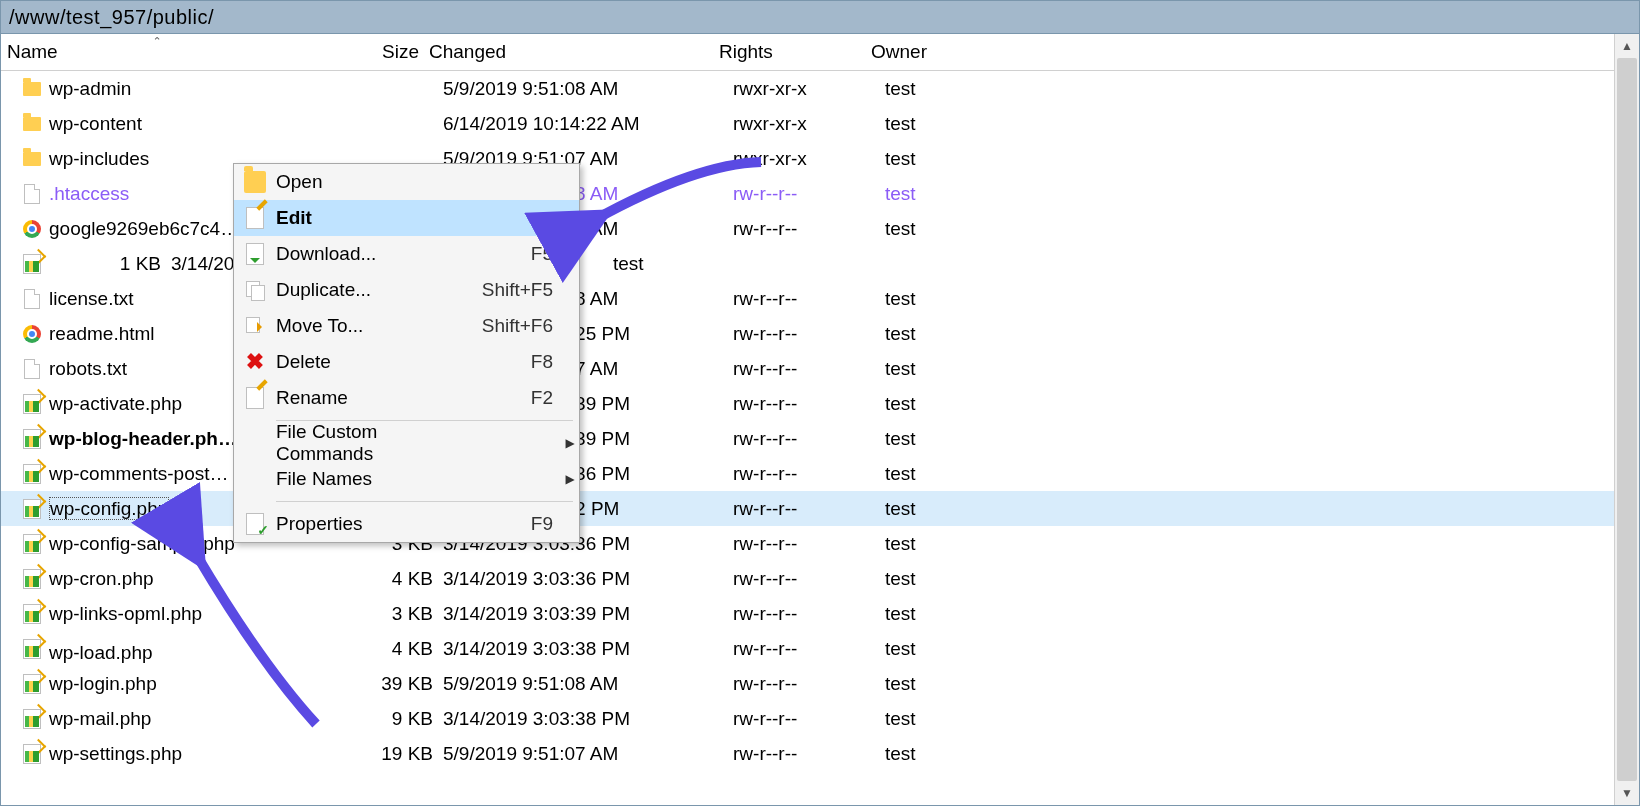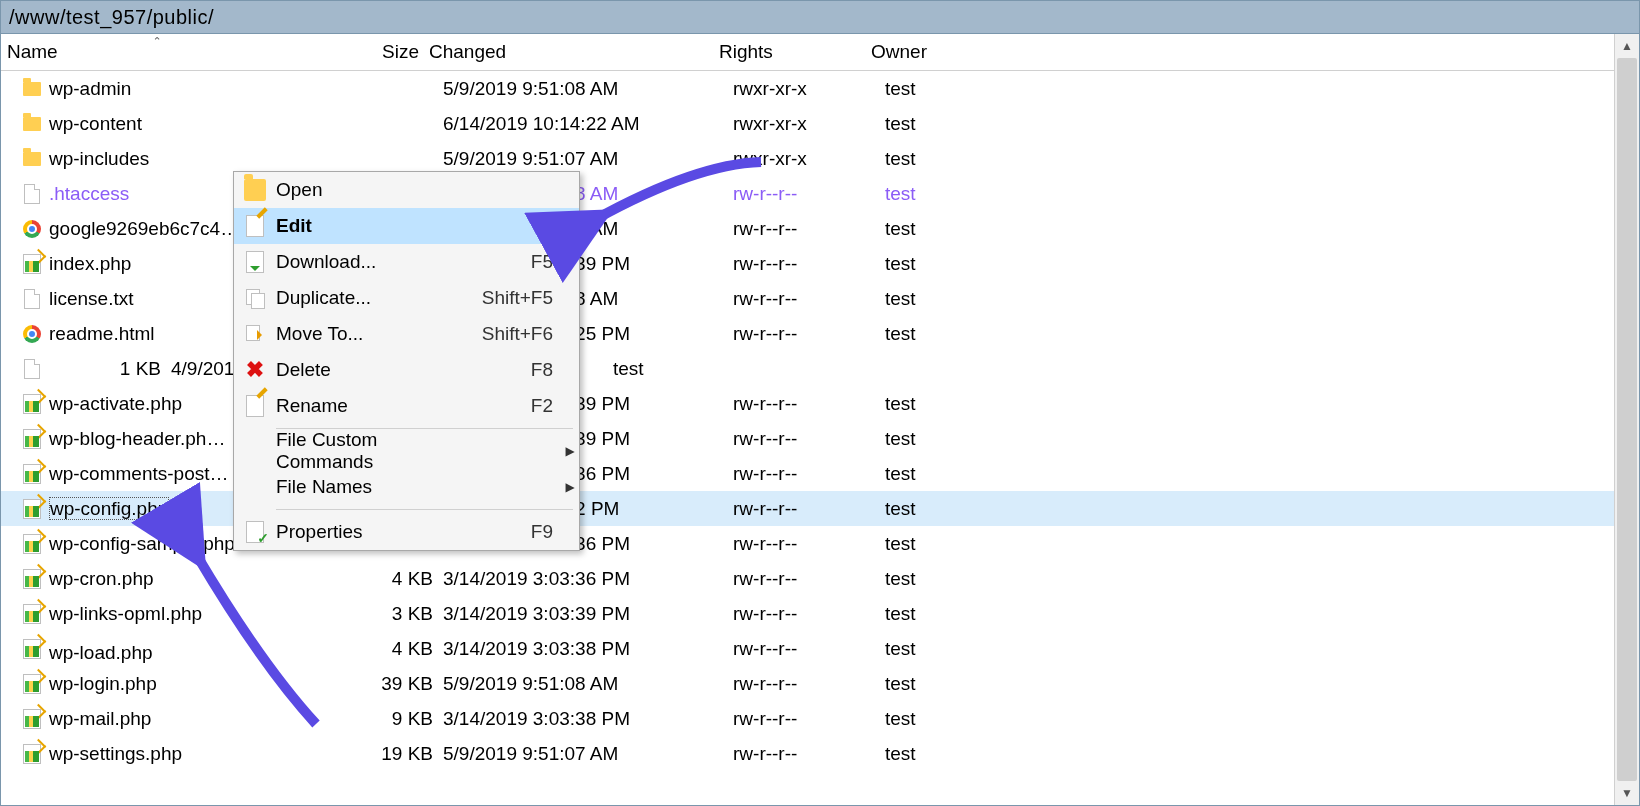--- a/index.html
+++ b/index.html
@@ -18,21 +18,21 @@
   .row{display:flex;height:35px;align-items:center;padding-left:20px}
   .row.sel{background:#d8ecfb}
   .row .icon{width:22px;height:22px;margin-right:6px;flex:none;display:inline-flex;align-items:center;justify-content:center}
   .row .name{flex:none}
   .row.sel .name span{border:1px dotted #555}
   .row.dim{color:#8b5cf6}
   .scrollbar{width:24px;background:#f0f0f0;border-left:1px solid #d0d0d0;position:relative}
   .scroll-btn{height:24px;background:#f0f0f0;display:flex;align-items:center;justify-content:center;color:#555;font-size:12px}
   .scroll-thumb{position:absolute;left:2px;right:2px;top:24px;bottom:24px;background:#cfcfcf;border-radius:2px}
   
-  .ctx{position:absolute;left:232px;top:137px;width:345px;background:#f5f5f5;border:1px solid #a8a8a8;box-shadow:3px 3px 6px rgba(0,0,0,.25);font-size:19px}
+  .ctx{position:absolute;left:232px;top:129px;width:345px;background:#f5f5f5;border:1px solid #a8a8a8;box-shadow:3px 3px 6px rgba(0,0,0,.25);font-size:19px}
   .ctx .mitem{display:flex;align-items:center;height:36px;position:relative}
   .ctx .micon{width:42px;display:flex;align-items:center;justify-content:center}
   .ctx .mlabel{flex:1}
   .ctx .mkey{width:90px;text-align:right;padding-right:8px;color:#333}
   .ctx .msub{width:18px;text-align:center;font-size:12px;color:#333}
   .ctx .sep{height:1px;background:#d0d0d0;margin:4px 6px 4px 42px}
   .ctx .hi{background:#bfe3ff}
   .ctx .hi .mlabel{font-weight:700}
   
   .arrow{position:absolute;pointer-events:none}
@@ -132,21 +132,20 @@
             <div class="col-name name" style="width: 272px;"><span>google9269eb6c7c4…</span></div>
             <div class="col-size">1 KB</div>
             <div class="col-changed">4/9/2019 2:03:41 AM</div>
             <div class="col-rights">rw-r--r--</div>
             <div class="col-owner">test</div>
           </div>
           <div class="row">
             <span class="icon">
               <span class="ic-php"></span>
             </span>
-            <div class="col-name name" style="width: 272px;"><span>index.php</span></div>
             <div class="col-size">1 KB</div>
             <div class="col-changed">3/14/2019 3:03:39 PM</div>
             <div class="col-rights">rw-r--r--</div>
             <div class="col-owner">test</div>
           </div>
           <div class="row">
             <span class="icon">
               <span class="ic-file"></span>
             </span>
             <div class="col-name name" style="width: 272px;"><span>license.txt</span></div>
@@ -162,40 +161,41 @@
             <div class="col-name name" style="width: 272px;"><span>readme.html</span></div>
             <div class="col-size">8 KB</div>
             <div class="col-changed">4/9/2019 12:02:25 PM</div>
             <div class="col-rights">rw-r--r--</div>
             <div class="col-owner">test</div>
           </div>
           <div class="row">
             <span class="icon">
               <span class="ic-file"></span>
             </span>
+            <div class="col-name name" style="width: 272px;"><span>robots.txt</span></div>
             <div class="col-size">1 KB</div>
             <div class="col-changed">4/9/2019 2:01:27 AM</div>
             <div class="col-rights">rw-r--r--</div>
             <div class="col-owner">test</div>
           </div>
           <div class="row">
             <span class="icon">
               <span class="ic-php"></span>
             </span>
             <div class="col-name name" style="width: 272px;"><span>wp-activate.php</span></div>
             <div class="col-size">7 KB</div>
             <div class="col-changed">3/14/2019 3:03:39 PM</div>
             <div class="col-rights">rw-r--r--</div>
             <div class="col-owner">test</div>
           </div>
           <div class="row">
             <span class="icon">
               <span class="ic-php"></span>
             </span>
-            <div class="col-name name" style="width: 272px;"><span>wp-blog-header.ph…</span></div>
+            <div class="col-name name" style="width: 272px; font-weight: bold;"><span>wp-blog-header.ph…</span></div>
             <div class="col-size">1 KB</div>
             <div class="col-changed">3/14/2019 3:03:39 PM</div>
             <div class="col-rights">rw-r--r--</div>
             <div class="col-owner">test</div>
           </div>
           <div class="row">
             <span class="icon">
               <span class="ic-php"></span>
             </span>
             <div class="col-name name" style="width: 272px;"><span>wp-comments-post…</span></div>

